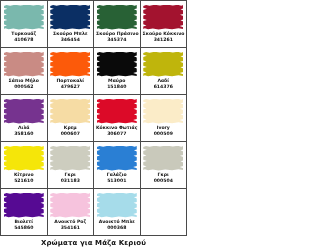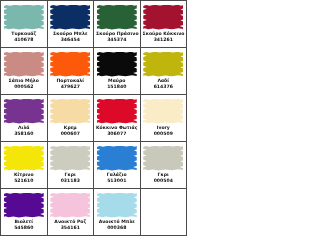--- a/index.html
+++ b/index.html
@@ -305,14 +305,15 @@
       </div>
       <div class="cell empty">
         <div class="swatch-wrap"></div>
         <div class="label"></div>
         <div class="code"></div>
       </div>
     </div>
 
   </div>
 
+  <div class="caption">Χρώματα για Μάζα Κεριού</div>
 
 </div>
 
 </body></html>

